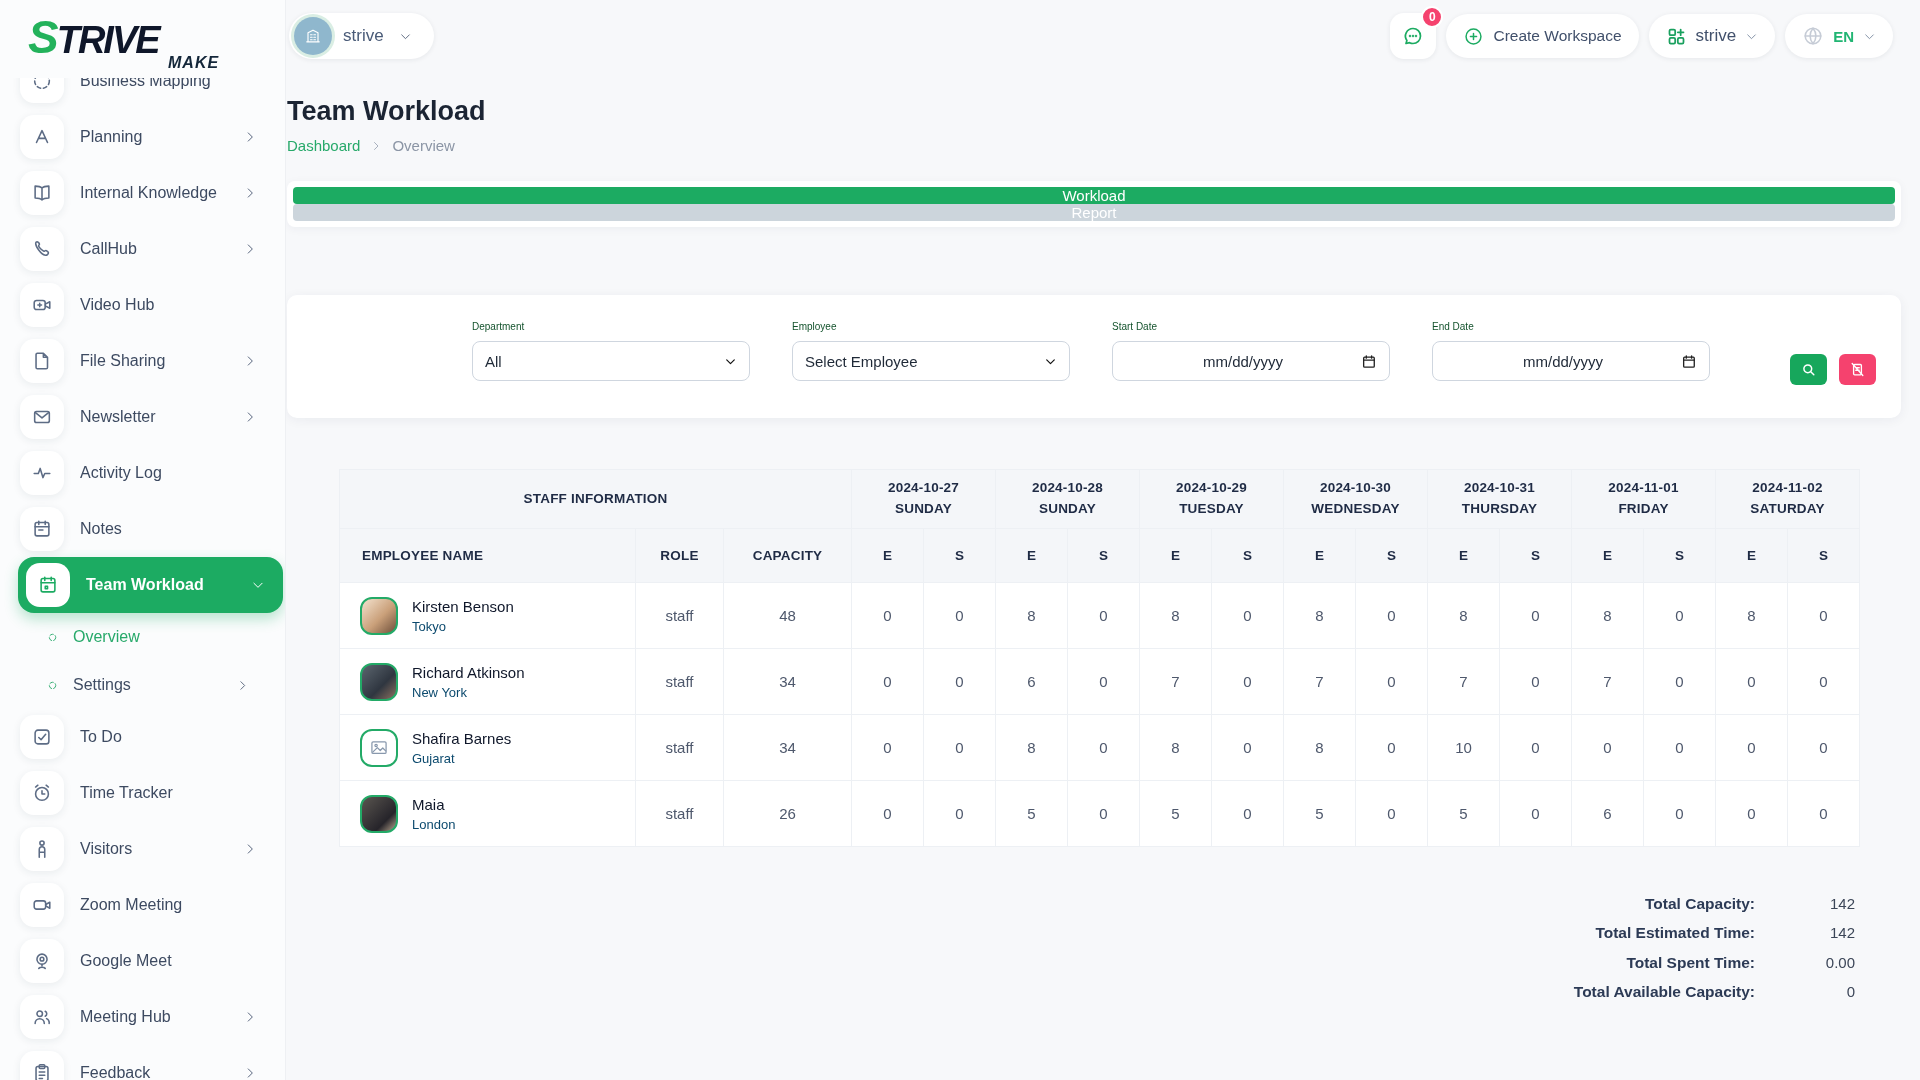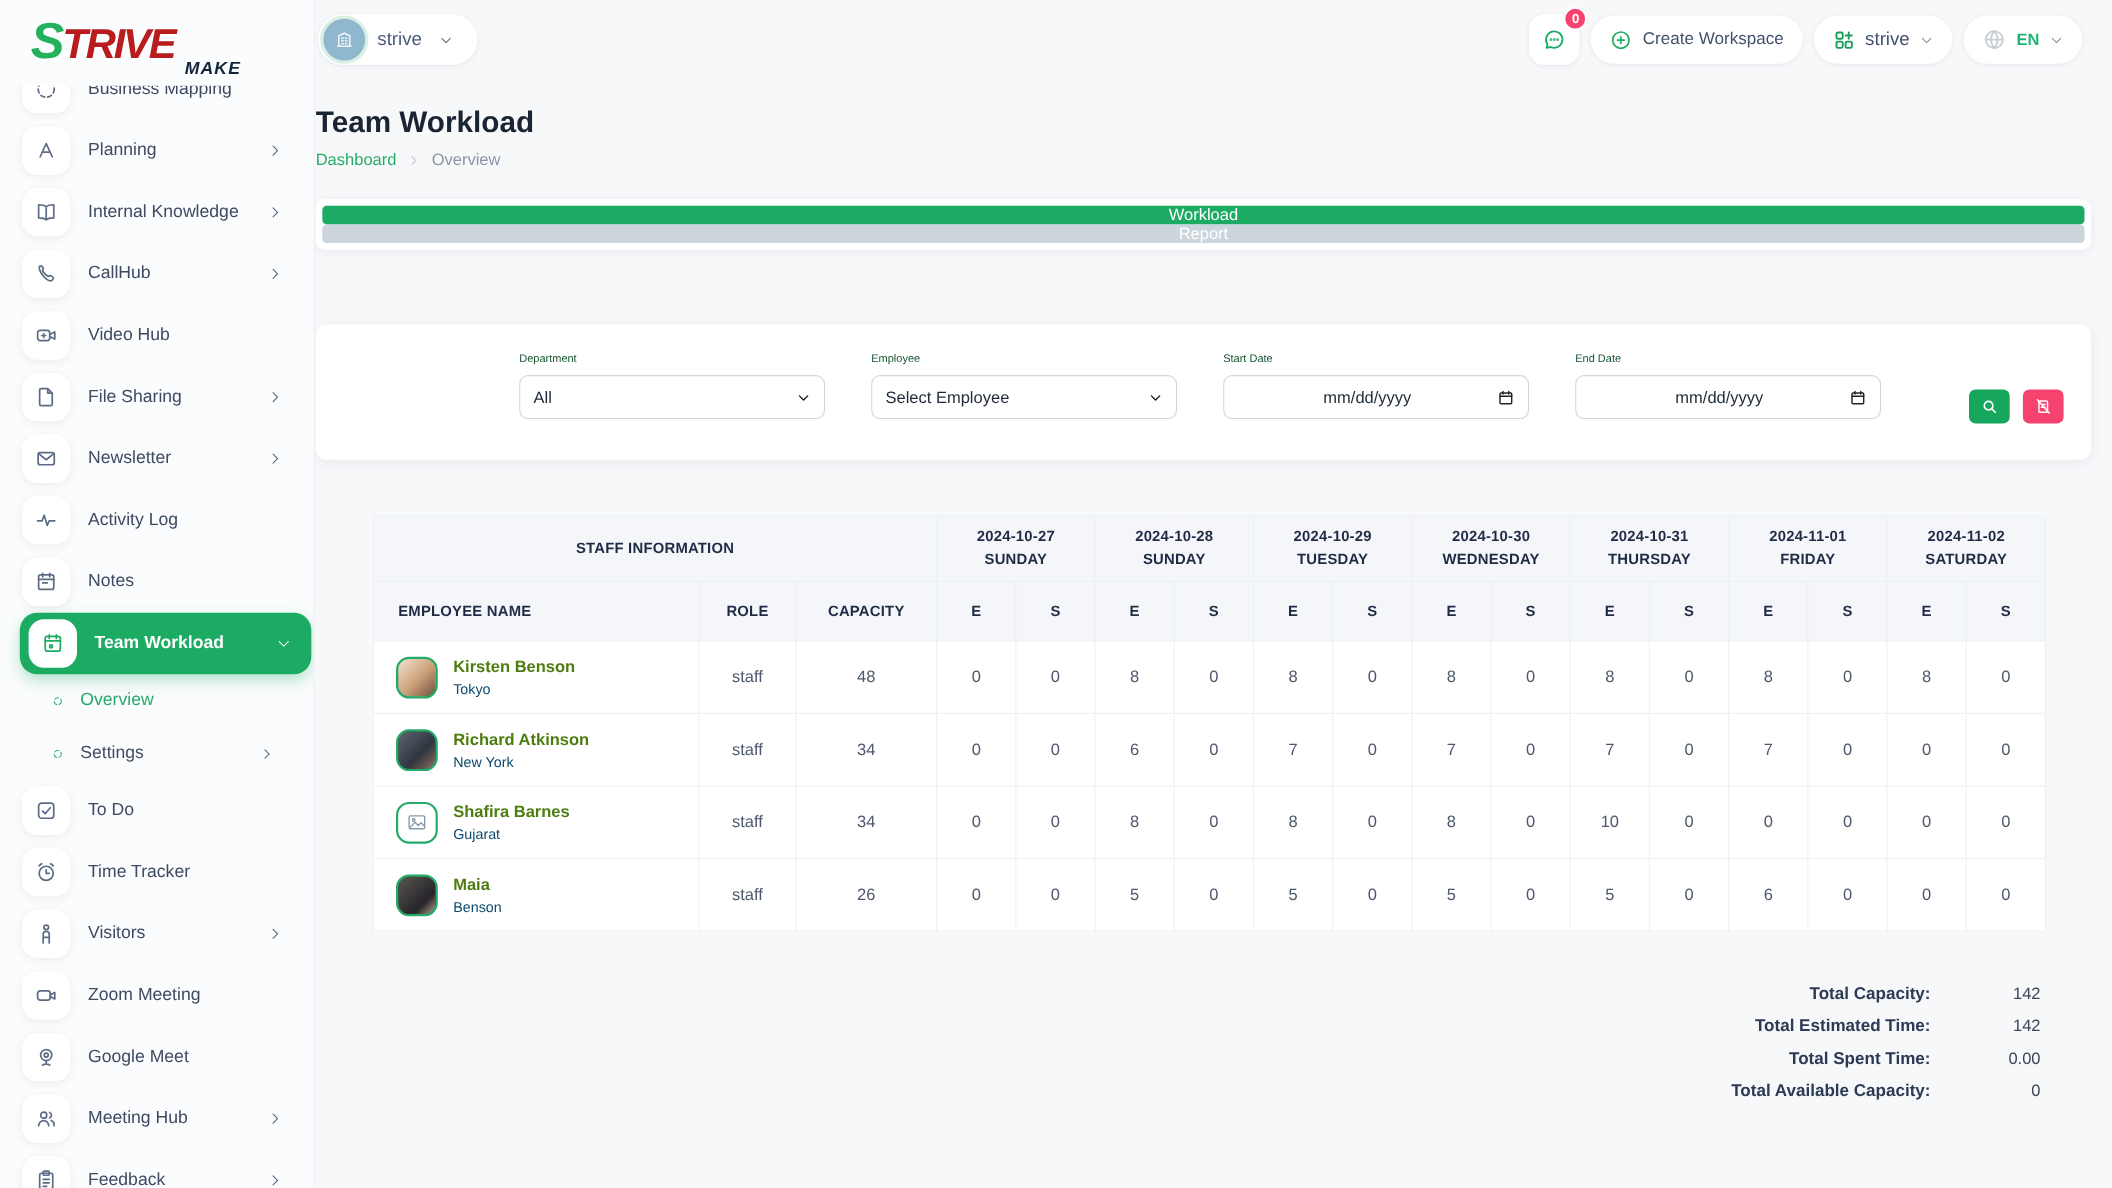--- a/index.html
+++ b/index.html
@@ -6,21 +6,21 @@
   html,body { width:1920px; height:1080px; overflow:hidden; background:#f7f8fa;
     font-family:"Liberation Sans","DejaVu Sans",sans-serif; }
   svg.ic { fill:none; stroke:currentColor; stroke-width:1.7; stroke-linecap:round; stroke-linejoin:round; }
 
   
   .sidebar { position:absolute; left:0; top:0; width:285px; height:1080px; background:#fbfcfd;
     box-shadow:1px 0 0 #eef0f3; z-index:5; overflow:hidden; }
   .logo { position:absolute; top:0; left:0; right:0; height:78px; background:#fbfcfd; z-index:3; padding:10px 0 0 28px; }
   .logo-line { font-style:italic; font-weight:bold; letter-spacing:-2px; white-space:nowrap; }
   .logo-s { color:#23b25b; font-size:46px; }
-  .logo-rest { color:#b91c1c; font-size:38px; }
+  .logo-rest { color:#0f172a; font-size:38px; }
   .logo-tag { display:block; margin:-10px 0 0 140px; font-size:16px; color:#132639; font-weight:bold; font-style:italic; letter-spacing:1px; }
   .nav { position:absolute; top:59px; left:20px; right:20px; z-index:1; }
   .s-item { display:flex; align-items:center; height:44px; margin-bottom:12px; cursor:pointer; }
   .ibox { width:44px; height:44px; border-radius:14px; background:#fff; box-shadow:0 2px 8px rgba(30,45,70,.08);
     display:flex; align-items:center; justify-content:center; color:#5d6c85; flex:none; }
   .s-label { font-size:16px; color:#3d4a61; margin-left:16px; }
   .chev { margin-left:auto; color:#55627a; margin-right:8px; flex:none; }
   .s-item.active { background:#1cab62; border-radius:16px; height:56px; margin:-6px -18px 6px -2px; padding:0 16px 0 8px; box-shadow:0 6px 14px rgba(28,171,98,.3); }
   .s-item.active .ibox { color:#1cab62; box-shadow:none; }
   .s-item.active .s-label { color:#fff; font-weight:bold; }
@@ -84,21 +84,21 @@
   th.left { text-align:left; padding-left:22px; }
   tbody td { height:66px; text-align:center; font-size:15px; color:#4e586c; background:#fff; }
   td.emp { text-align:left; padding-left:20px; }
   .emp-flex { display:flex; align-items:center; gap:14px; }
   .avatar { width:38px; height:38px; border-radius:12px; border:2px solid #23aa67; flex:none; overflow:hidden;
     display:flex; align-items:center; justify-content:center; }
   .av-0 { background:linear-gradient(135deg,#f4e3cf 0%,#caa07a 55%,#6e4f3a 100%); }
   .av-1 { background:linear-gradient(135deg,#5c666f 0%,#2f3640 60%,#8c705f 100%); }
   .av-3 { background:linear-gradient(135deg,#5a5650 0%,#26242a 70%,#b9a68f 100%); }
   .av-broken { background:#fff; color:#8898ad; }
-  .e-name { font-size:15px; font-weight:bold; color:#4d7c0f; }
+  .e-name { font-size:15px; font-weight:normal; color:#0f172a; }
   .e-city { font-size:13px; color:#0c4a6e; margin-top:4px; }
 
   .totals { margin:46px 46px 0 auto; width:300px; }
   .t-row { display:flex; justify-content:flex-end; margin-bottom:7px; }
   .t-label { width:190px; text-align:right; font-size:15.5px; font-weight:bold; color:#2c3a55; line-height:1.45; }
   .t-val { width:100px; text-align:right; font-size:15px; color:#3c4658; line-height:1.45; }
 </style>
 </head>
 <body>
 
@@ -598,21 +598,21 @@
           <td>0</td>
           <td>0</td>
           <td>0</td>
         </tr>
         <tr>
           <td class="emp">
             <div class="emp-flex">
               <span class="avatar av-3"></span>
               <span>
                   <div class="e-name">Maia</div>
-                    <div class="e-city">Benson</div>
+                    <div class="e-city">London</div>
                 </span>
             </div>
           </td>
           <td>staff</td>
           <td>26</td>
           <td>0</td>
           <td>0</td>
           <td>5</td>
           <td>0</td>
           <td>5</td>

